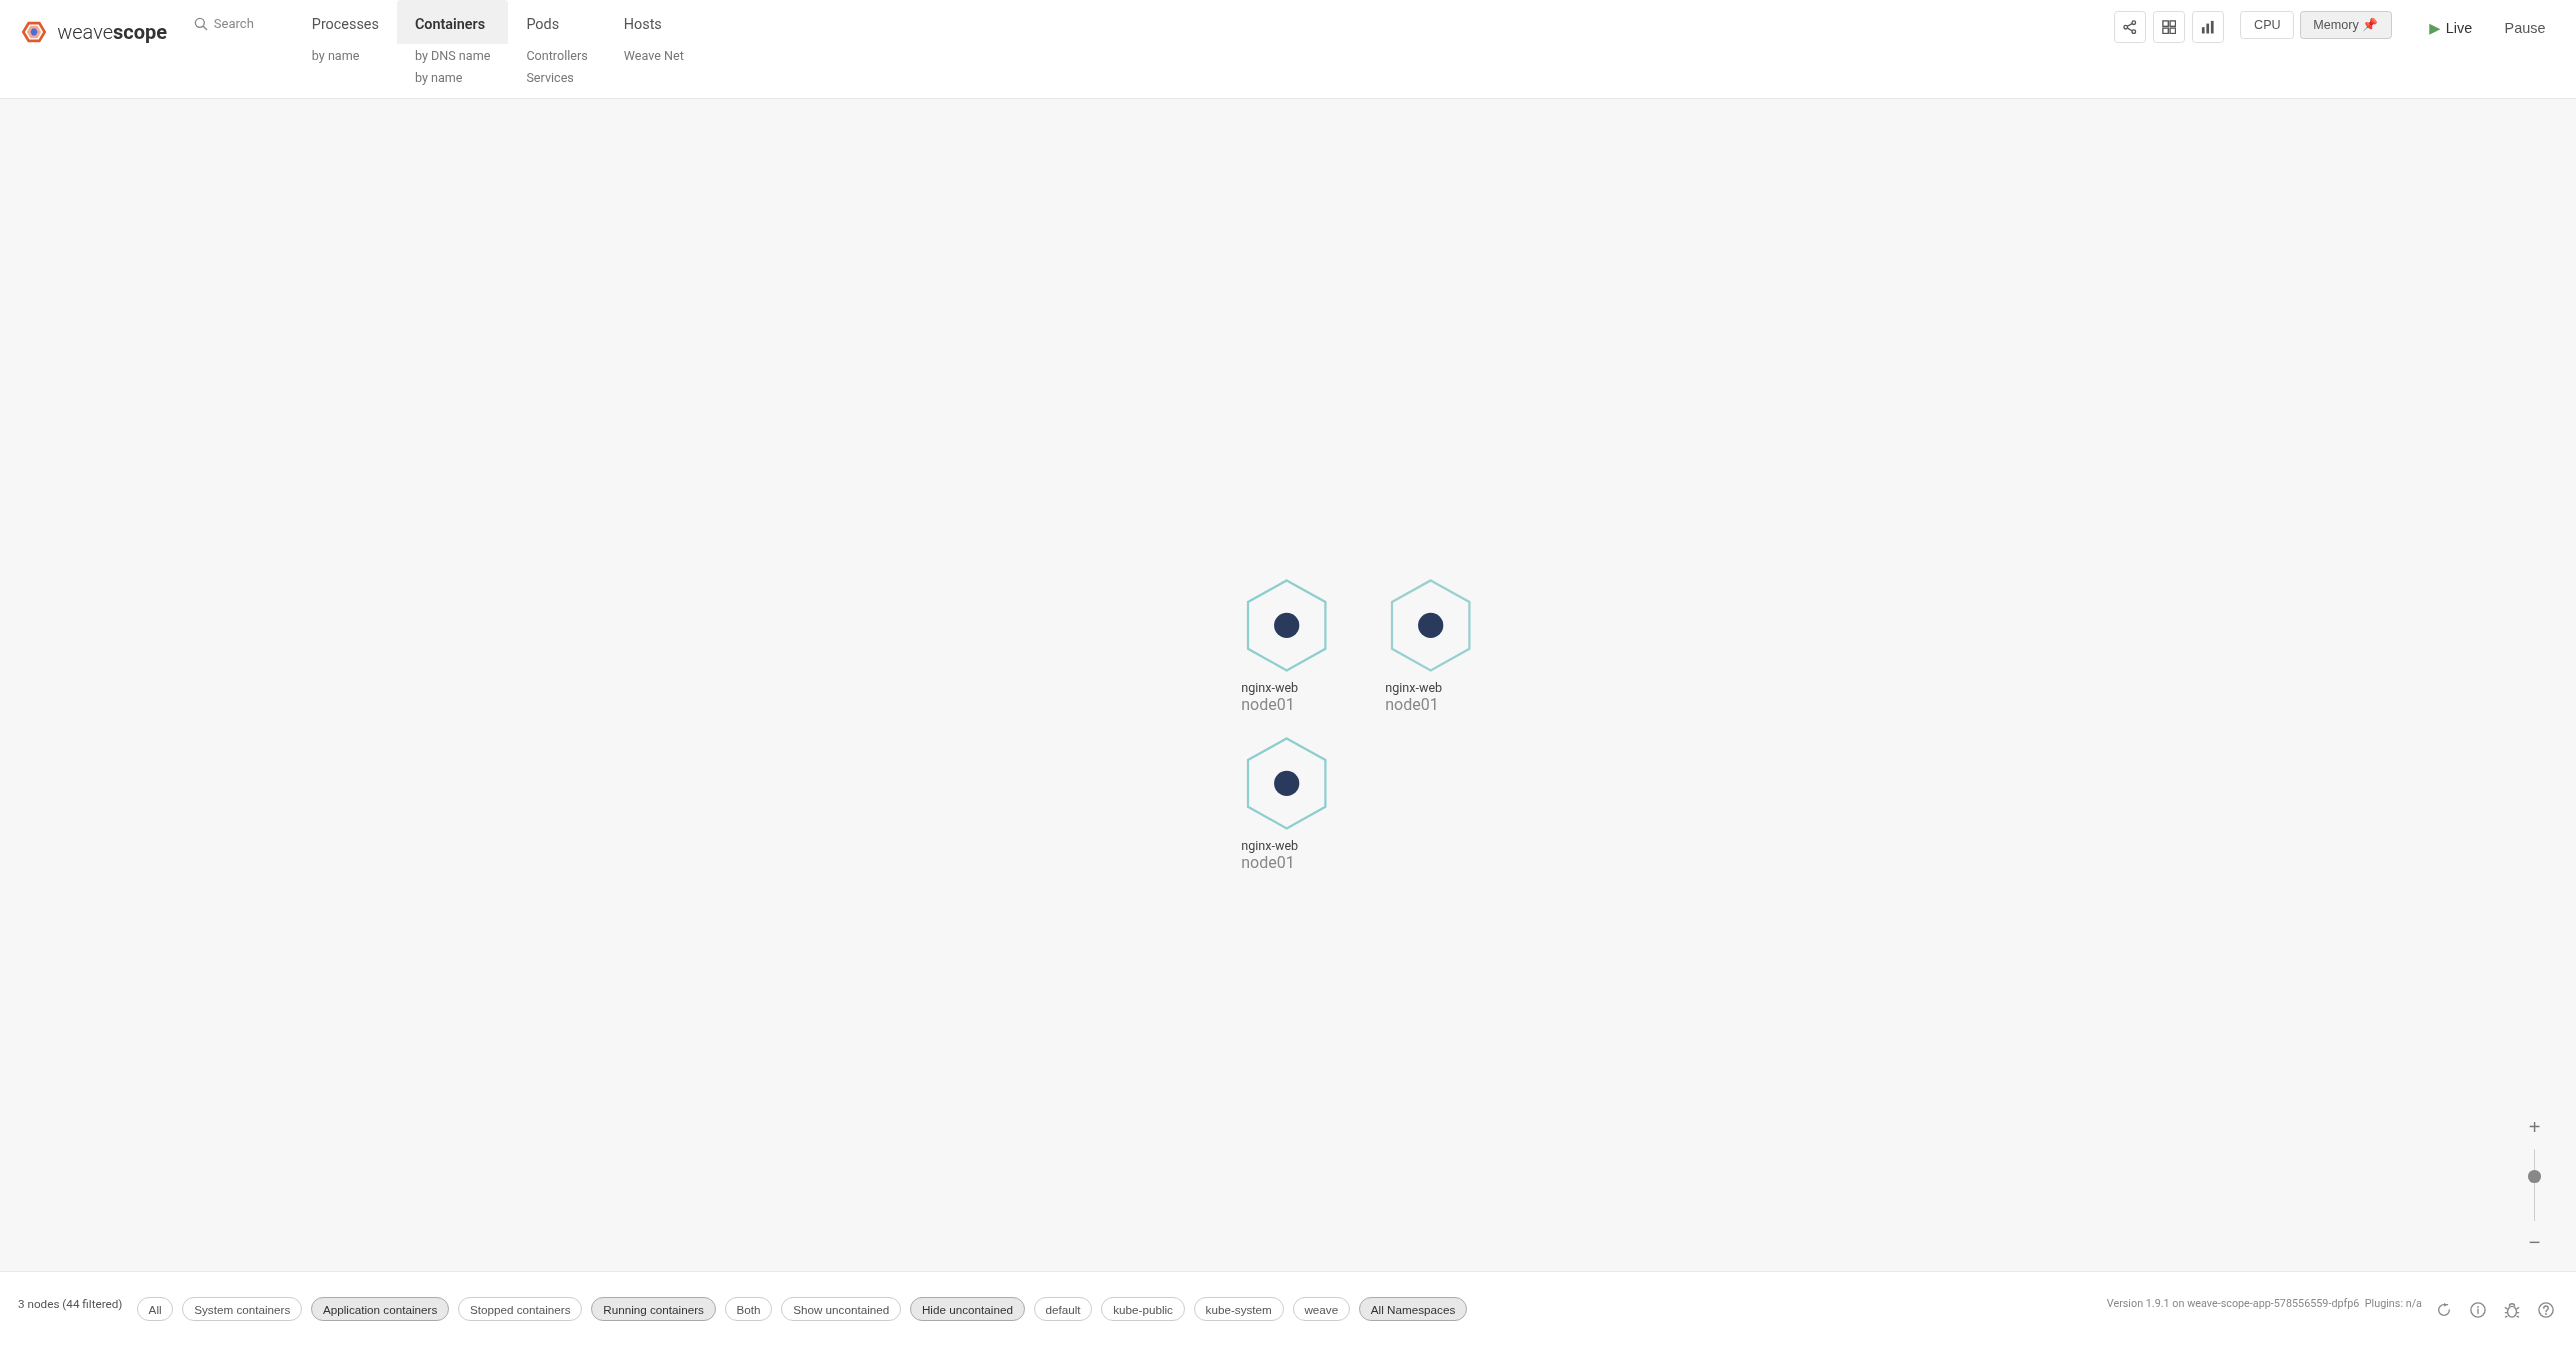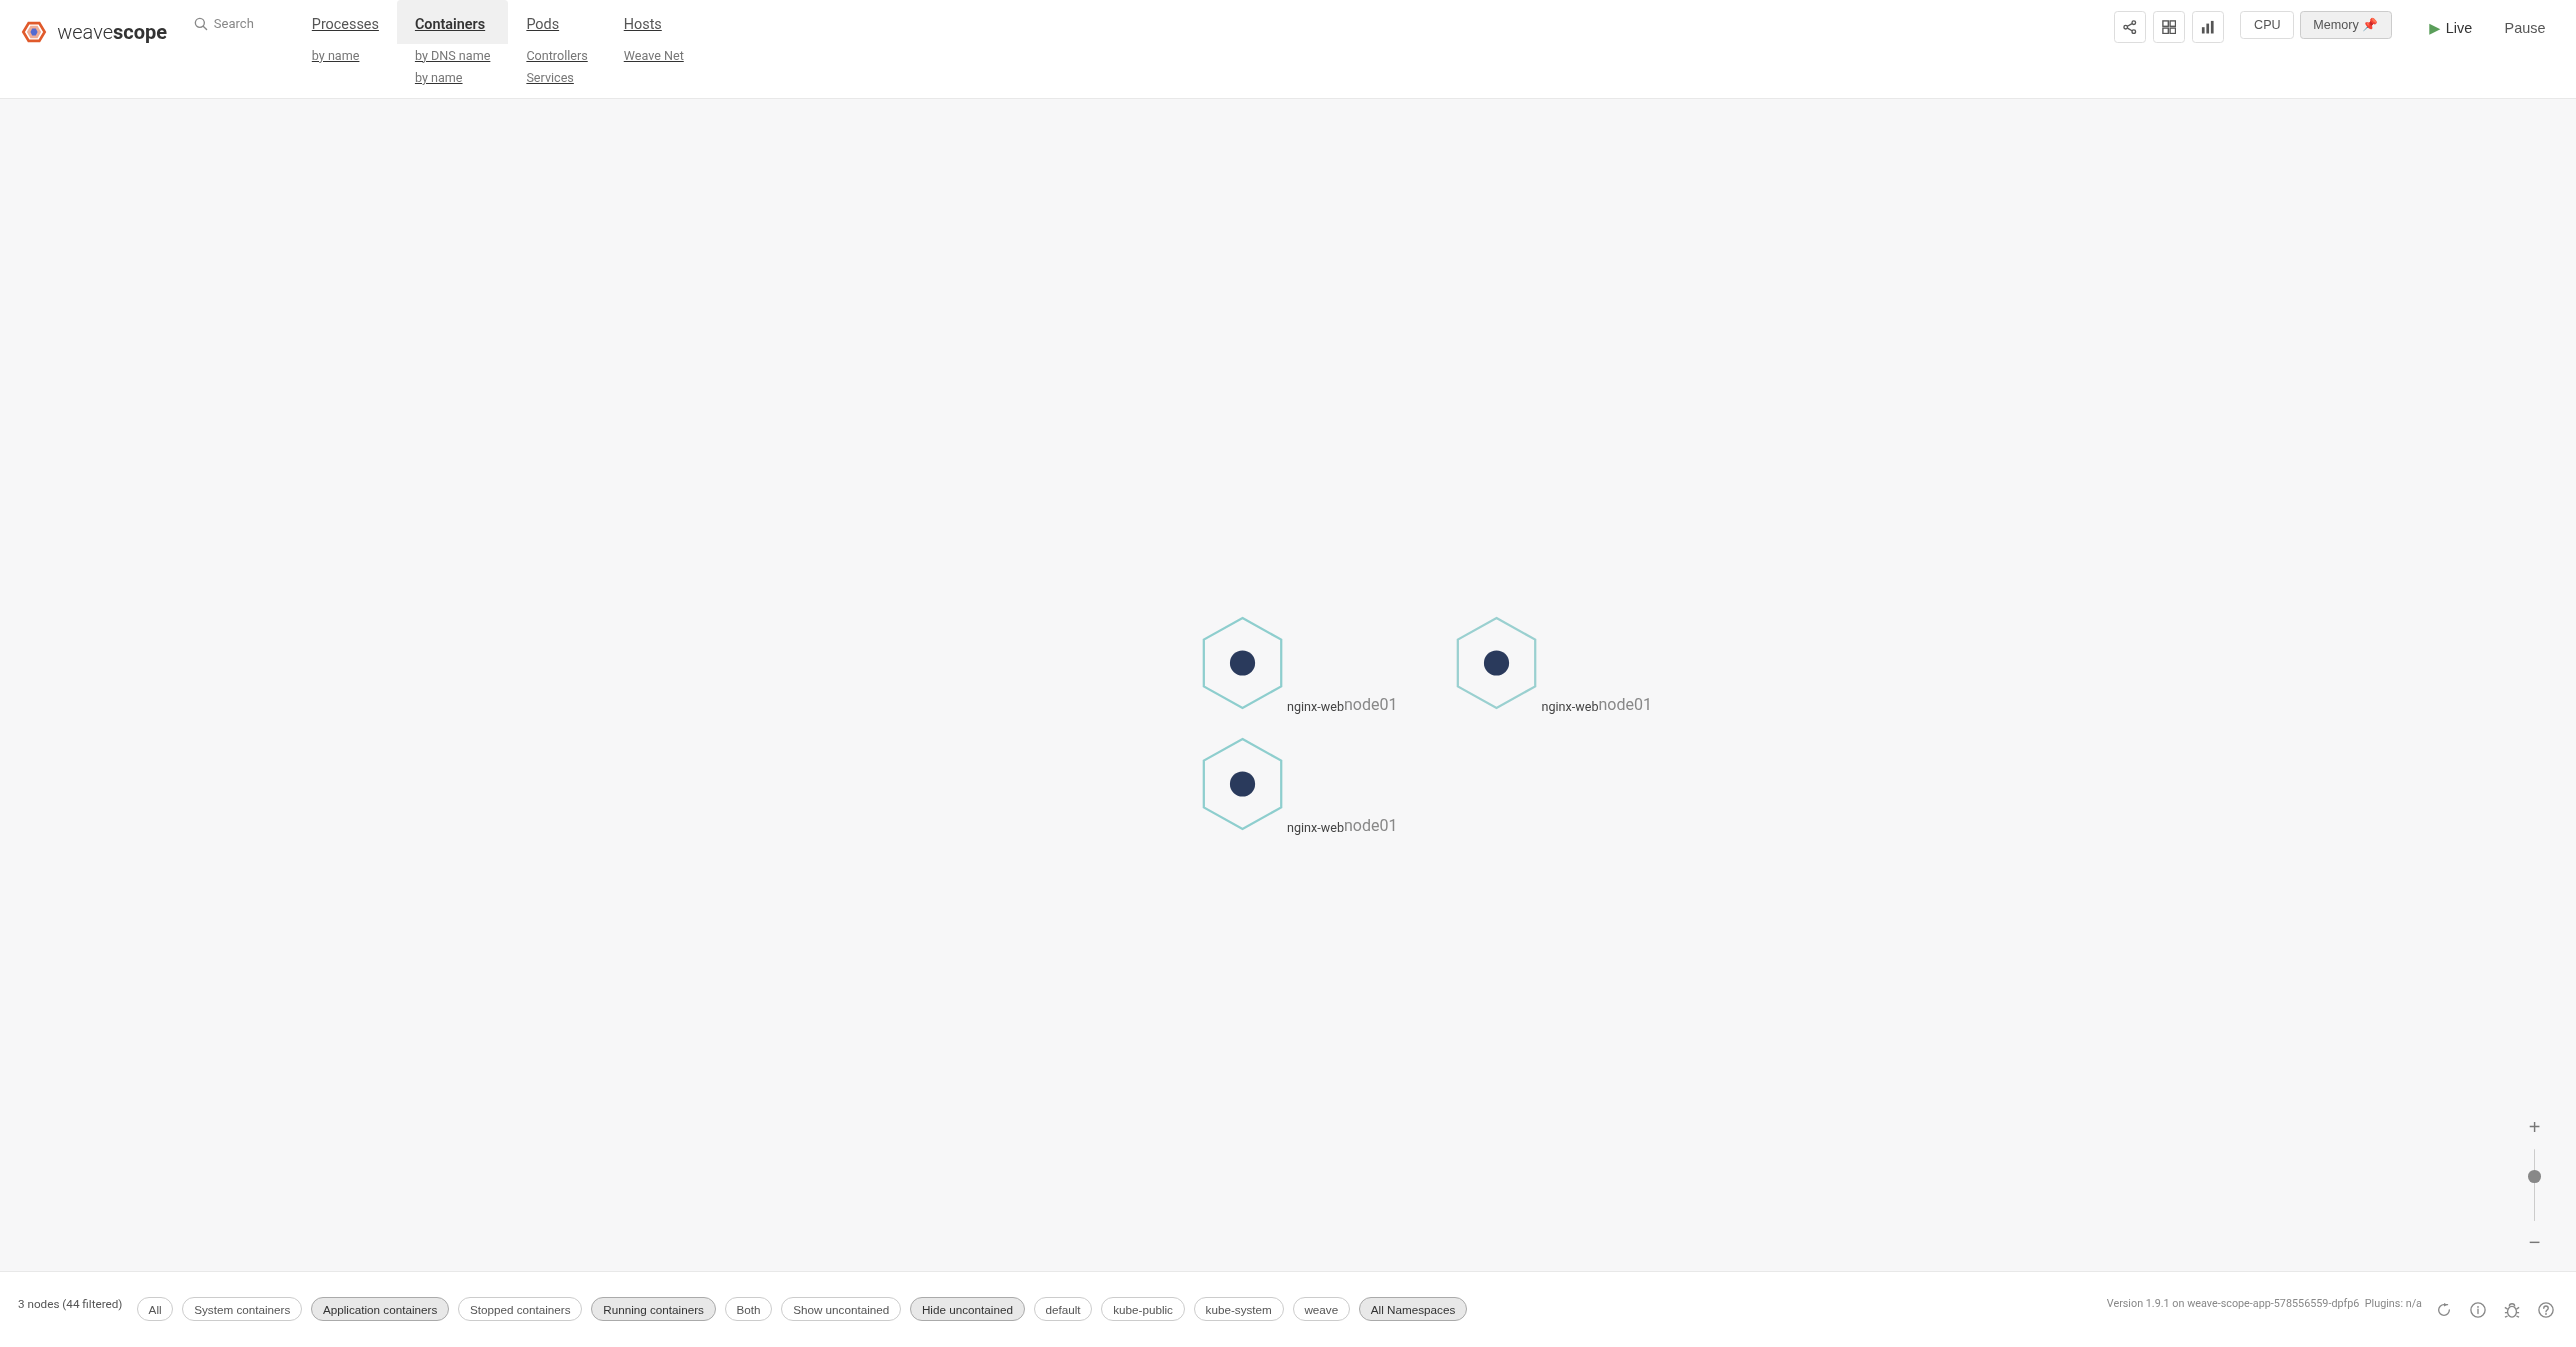--- a/index.html
+++ b/index.html
@@ -58,21 +58,20 @@
       cursor: pointer;
     }
     .search-area svg {
       margin-right: 5.4px;
     }
 
     .nav-area {
       display: flex;
       flex: 1;
       align-items: flex-start;
-      text-decoration: underline;
     }
 
     .nav-item {
       display: flex;
       flex-direction: column;
       margin-right: 0;
       flex-shrink: 0;
     }
 
     .nav-main {
@@ -213,22 +212,22 @@
       gap: 18px;
     }
 
     .nodes-row {
       display: flex;
       gap: 54px;
     }
 
     .node-item {
       display: flex;
-      flex-direction: row;
-      align-items: flex-end;
+      flex-direction: column;
+      align-items: flex-start;
       cursor: pointer;
     }
 
     .hexagon-wrapper {
       width: 90px;
       height: 103px;
       position: relative;
       display: flex;
       align-items: center;
       justify-content: center;

